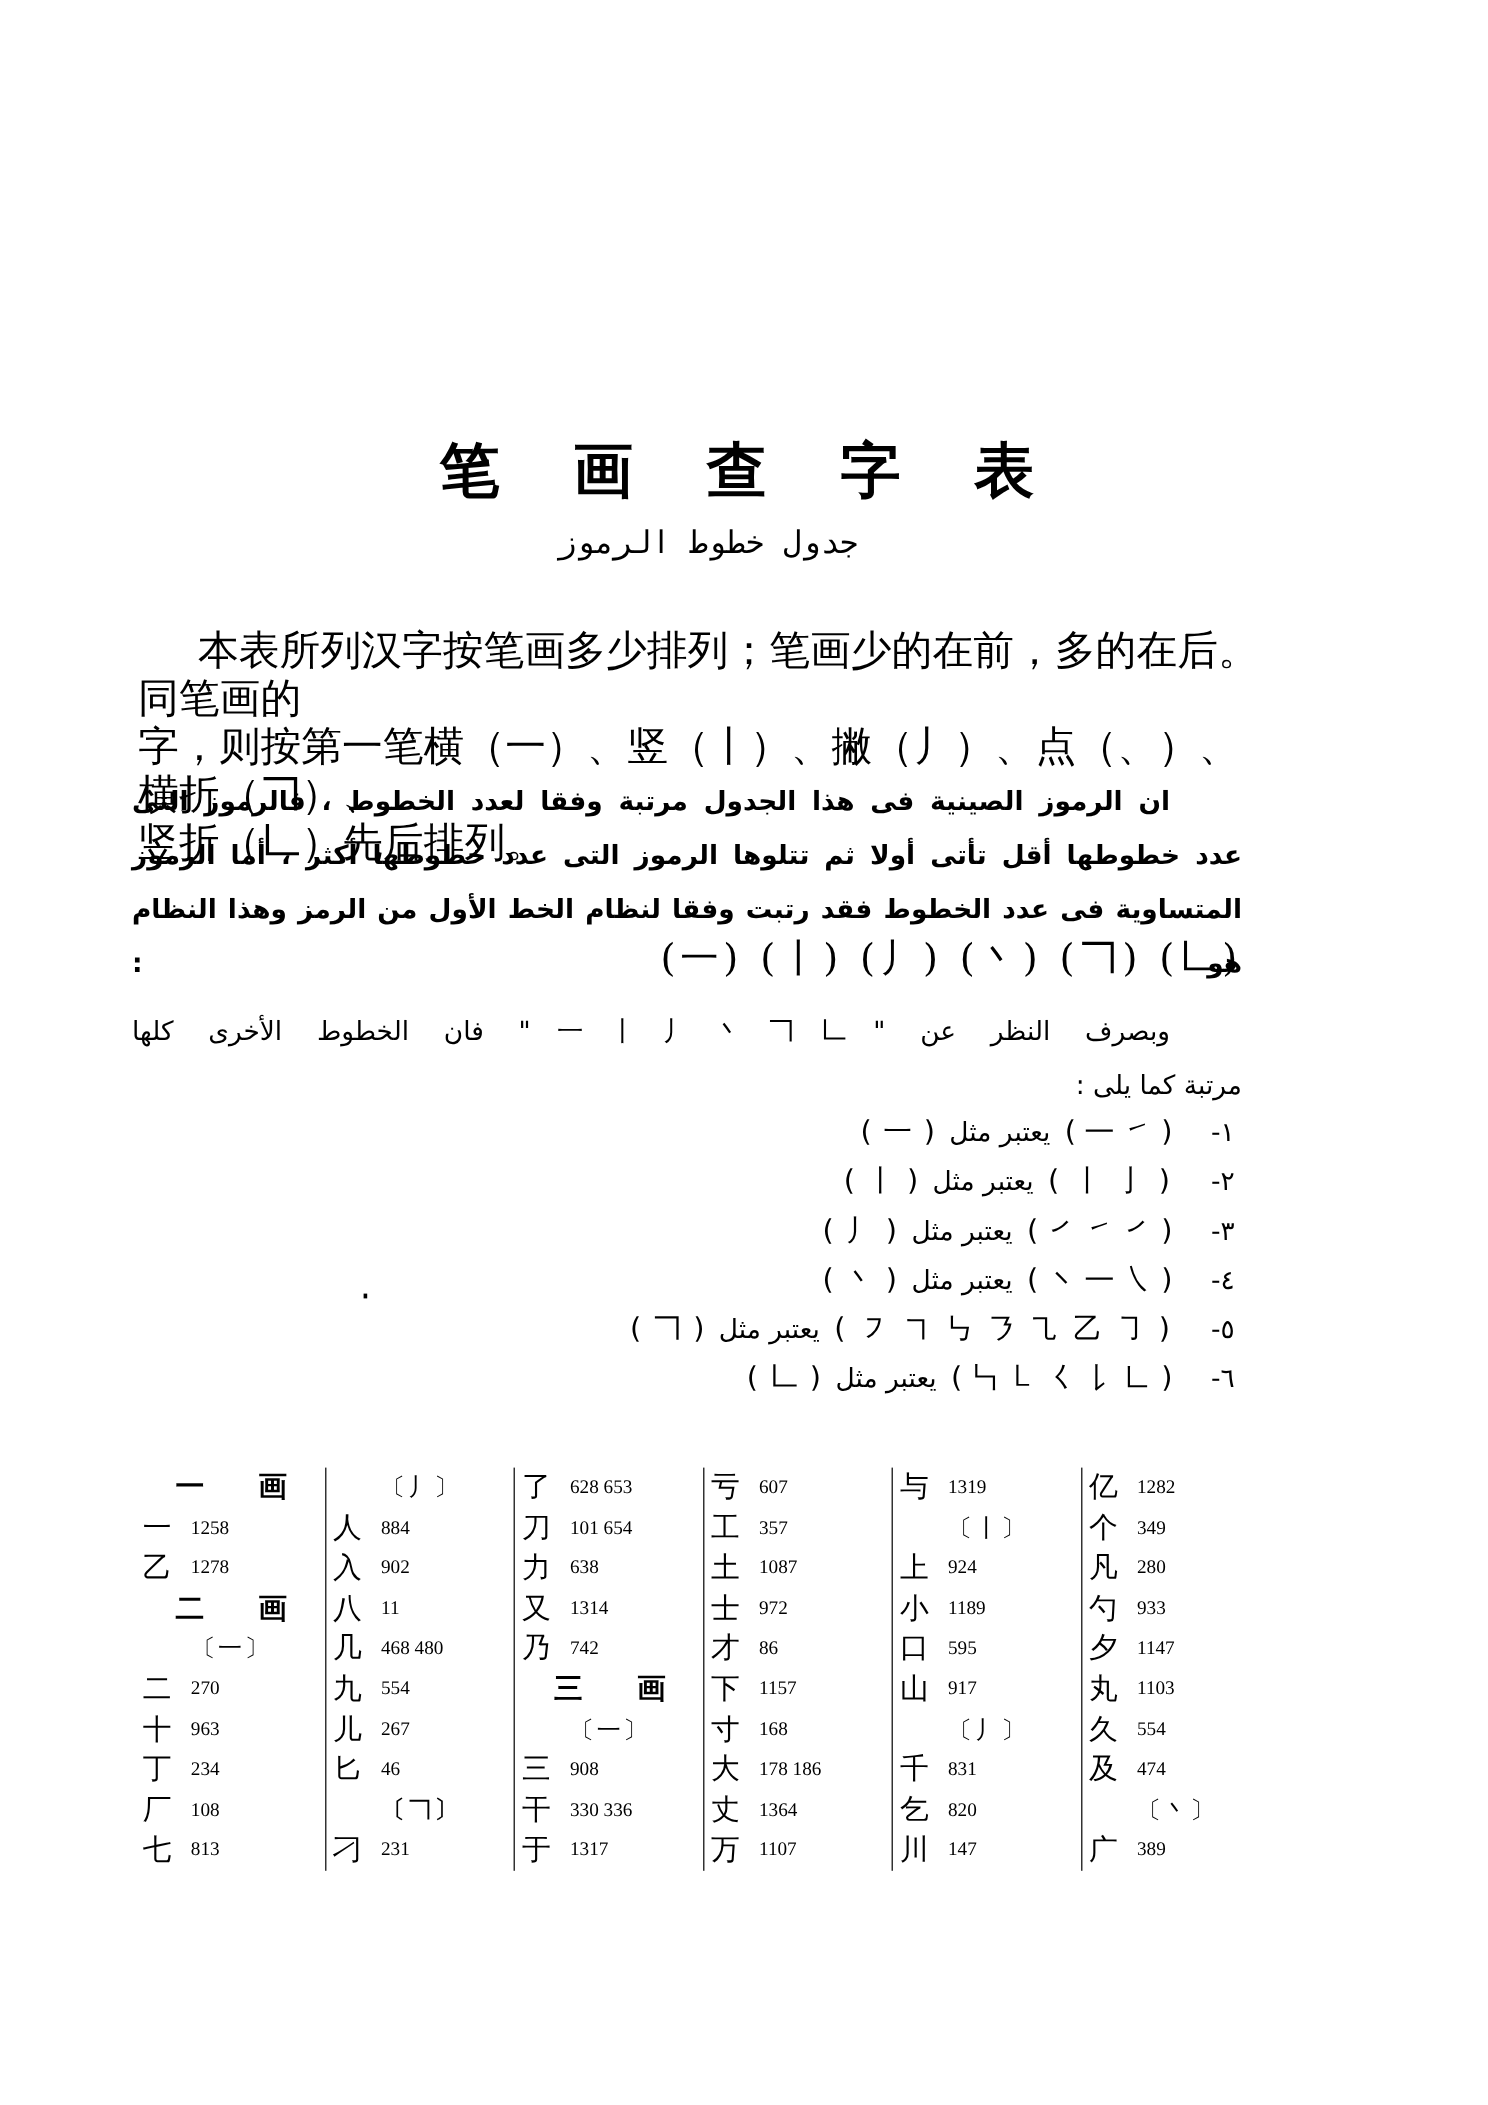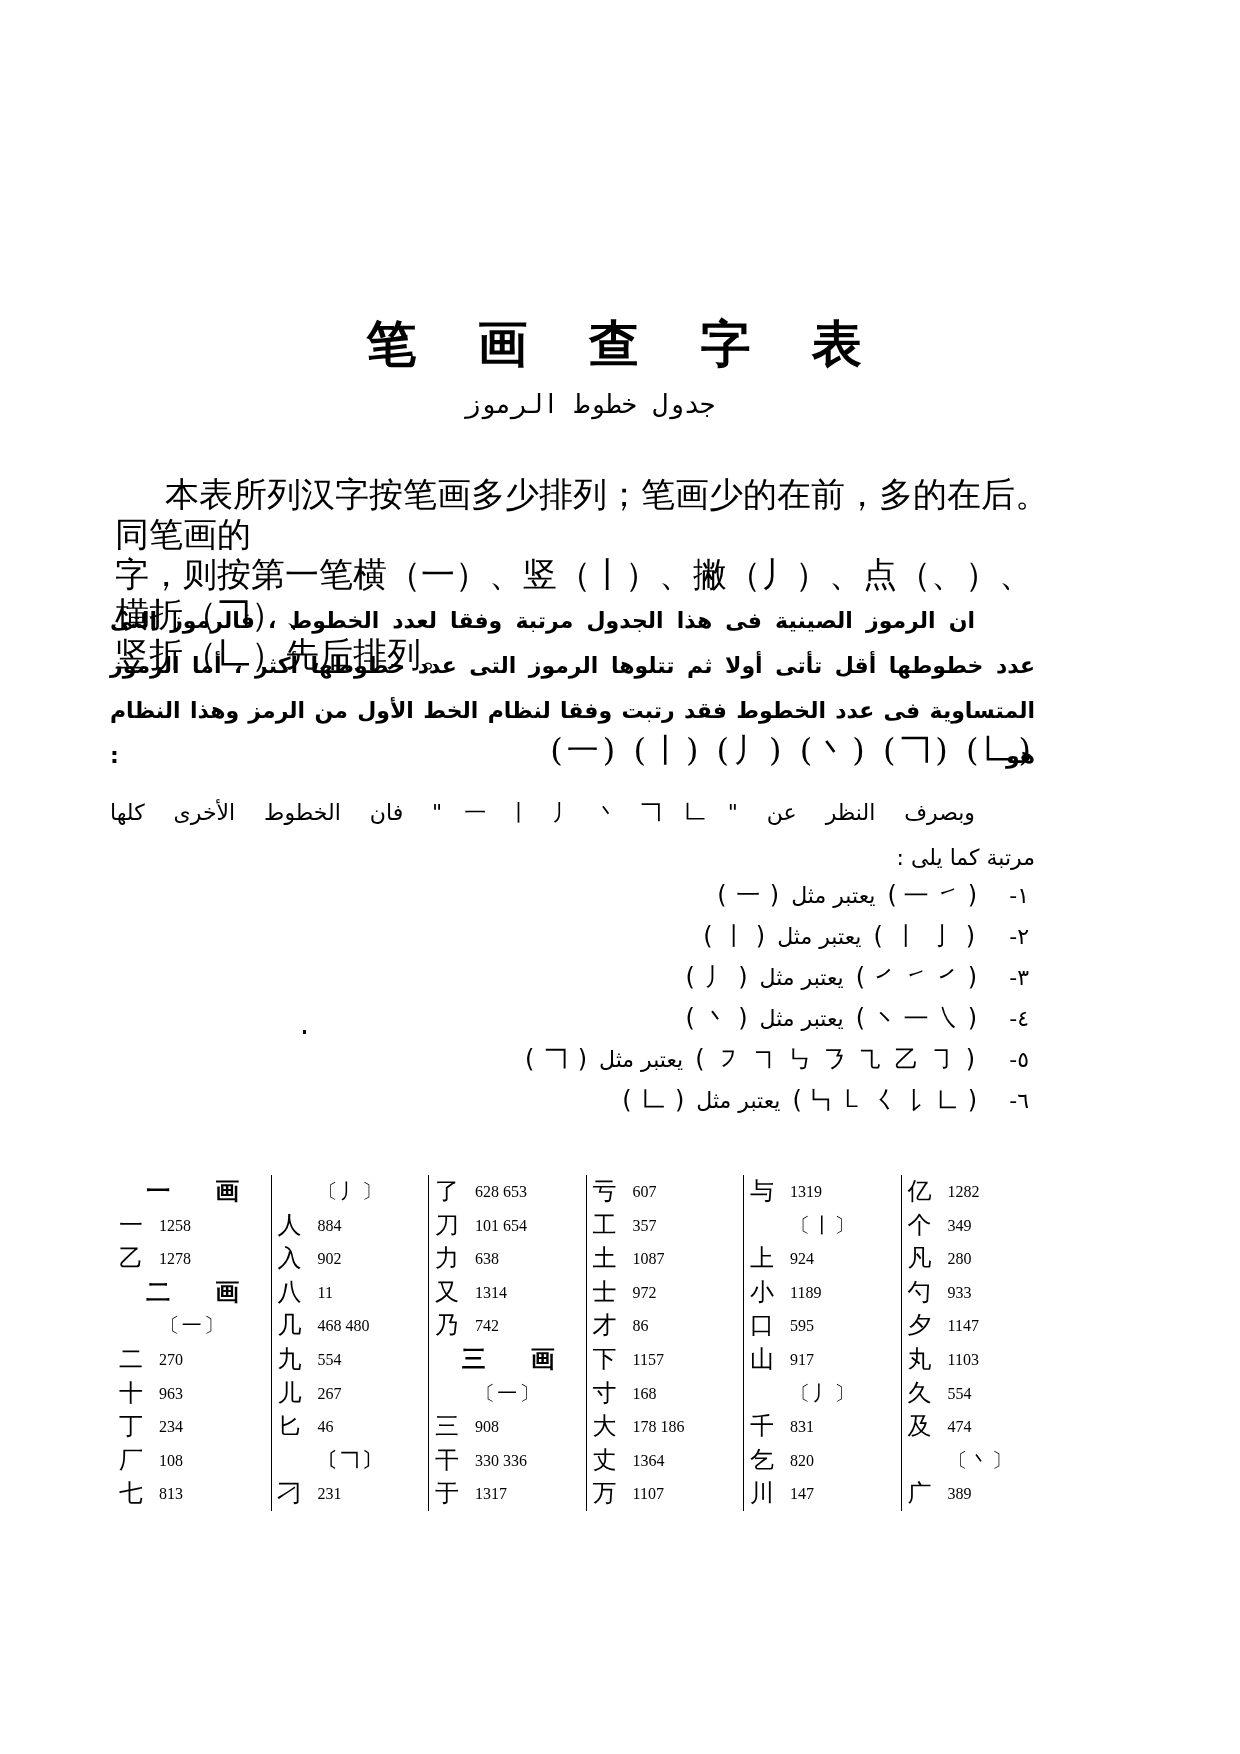--- a/index.html
+++ b/index.html
@@ -1,17 +1,17 @@
 <!DOCTYPE html>
 <html><head>
 <meta charset="utf-8">
 <style>
   html, body { margin:0; padding:0; background:#ffffff; }
   body { width:1240px; height:1754px; position:relative; overflow:hidden; color:#000; font-family:"DejaVu Serif", serif; }
-  .abs { position:absolute; }
+  .abs { position:absolute;margin-top:48px; }
   .title { left:0; width:1240px; top:312px; text-align:center; font-family:"DejaVu Sans", sans-serif; font-size:50px; letter-spacing:22px; font-weight:bold; line-height:64px; padding-left:10px; box-sizing:border-box; }
   .subtitle { left:0; width:1180px; top:386px; text-align:center; direction:rtl; font-family:Liberation Mono, monospace; font-size:26px; line-height:40px; }
   .cn-para { left:115px; width:940px; top:474px; font-family:"DejaVu Sans", sans-serif; font-size:34px; line-height:40px; }
   .cn-para p { margin:0; }
   .indent { text-indent:50px; }
   .ar-block { left:110px; width:925px; direction:rtl; font-family:"DejaVu Sans", sans-serif; font-size:22px; }
   .ar-para1 { top:598px; line-height:45px; text-align:justify; }
   .ar-para1 .line { display:block; text-align-last:justify;font-weight:bold; }
   .ar-para1 .first { padding-right:60px; }
   .strokes-row { left:110px; width:925px; top:728px; direction:ltr; text-align:right; font-size:32px; line-height:45px; letter-spacing:4px; }

